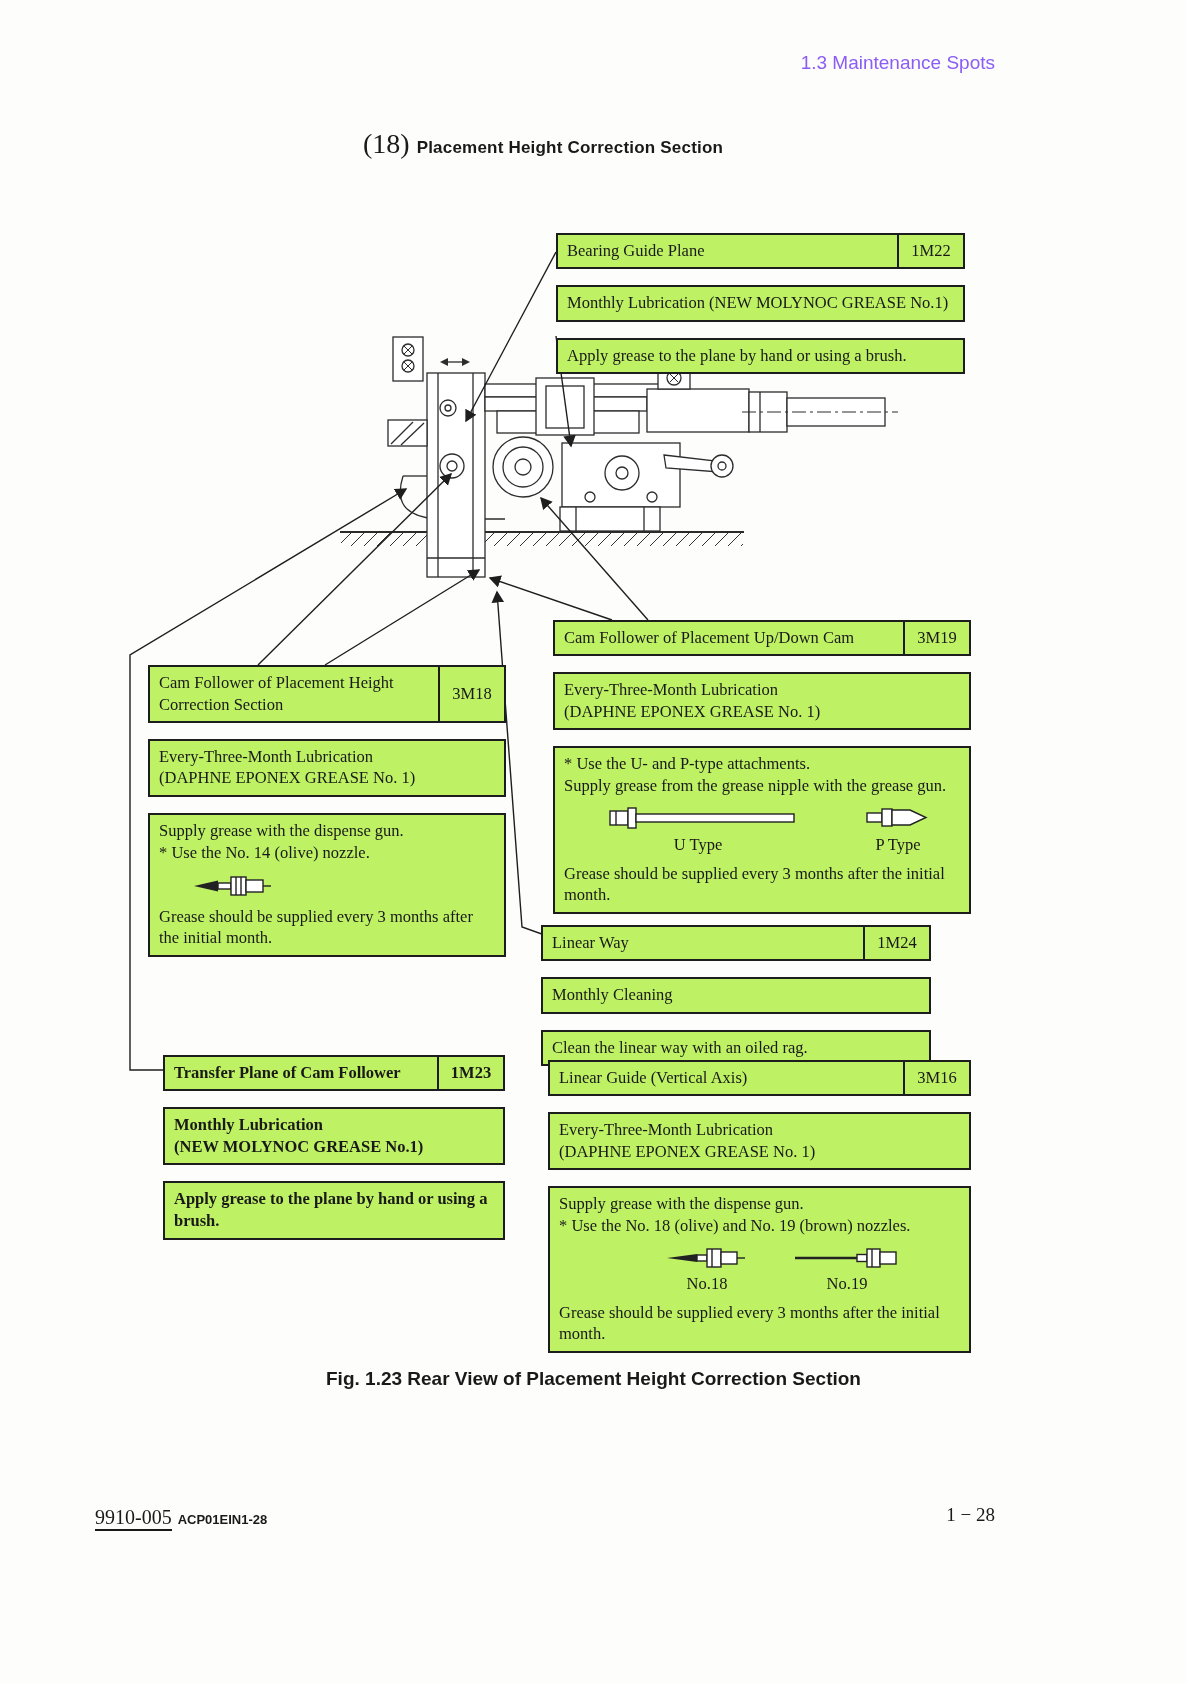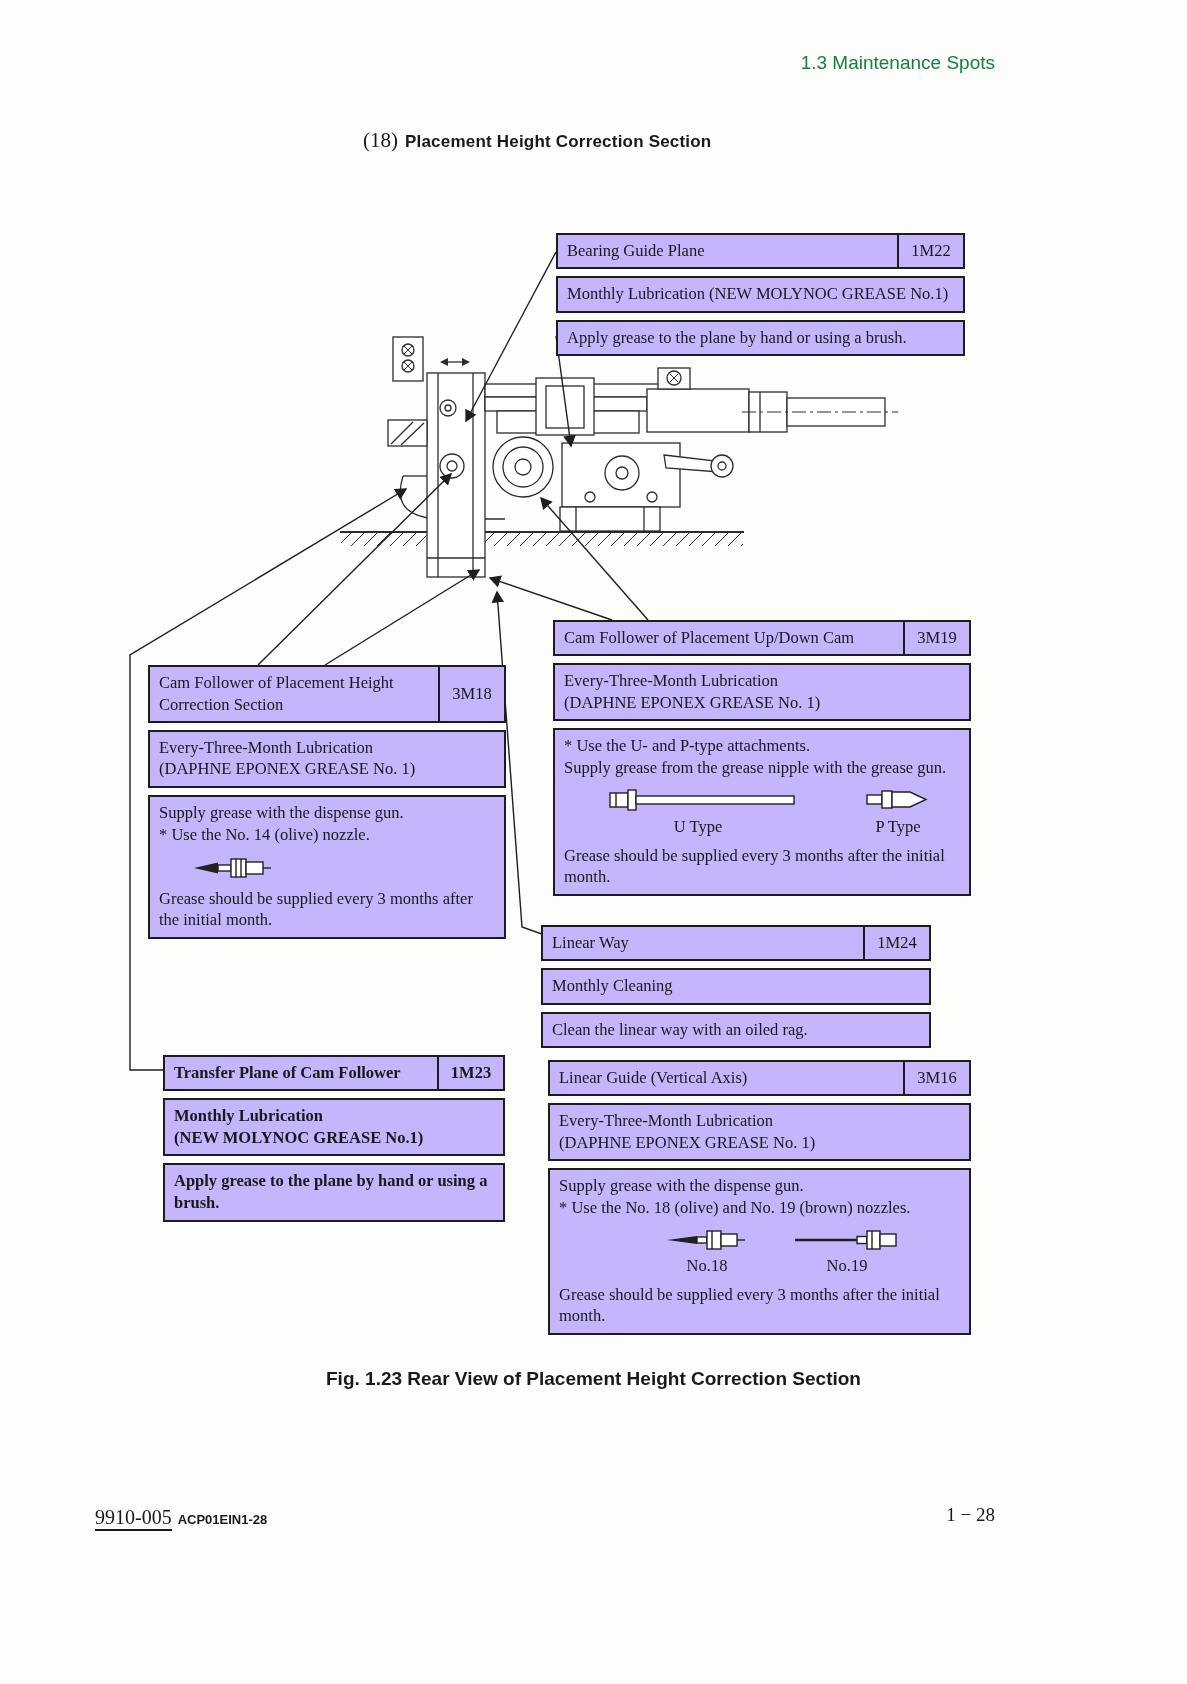--- a/index.html
+++ b/index.html
@@ -4,33 +4,33 @@
 <style>
   * { margin:0; padding:0; box-sizing:border-box; }
   html,body { background:#e8e8e6; }
   .page {
     position:relative; width:1187px; height:1684px; margin:0 auto;
     background:#fdfdfb; color:#191919; overflow:hidden;
     font-family:"Liberation Serif", serif;
   }
   .hdr {
     position:absolute; top:52px; right:192px;
-    font-family:"Liberation Sans", sans-serif; font-size:19px; color:#15803d;
+    font-family:"Liberation Sans", sans-serif; font-size:19px; color:#8b5cf6;
   }
   .title { position:absolute; top:128px; left:363px; white-space:nowrap; }
-  .title .pfx { font-size:21px; }
+  .title .pfx { font-size:28px; }
   .title .main {
     font-family:"Liberation Sans", sans-serif; font-weight:700;
     font-size:17px; margin-left:7px; letter-spacing:0.2px;
   }
   .leaders { position:absolute; left:0; top:0; z-index:1; pointer-events:none; }
   .diagram { position:absolute; left:330px; top:325px; z-index:0; }
   .callout { position:absolute; z-index:2; }
   .cbox {
-    border:2px solid #1d1d1d; background:#c4b5fd; margin-bottom:7px;
+    border:2px solid #1d1d1d; background:#bef264; margin-bottom:16px;
     font-size:16.5px; line-height:1.32;
   }
   .cbox.pad { padding:5px 9px 6px 9px; }
   .chead { display:flex; }
   .ctitle { flex:1; padding:5px 9px; display:flex; align-items:center; }
   .ccode {
     width:66px; border-left:2px solid #1d1d1d; flex:0 0 66px;
     display:flex; align-items:center; justify-content:center;
   }
   .note { margin-top:7px; }

